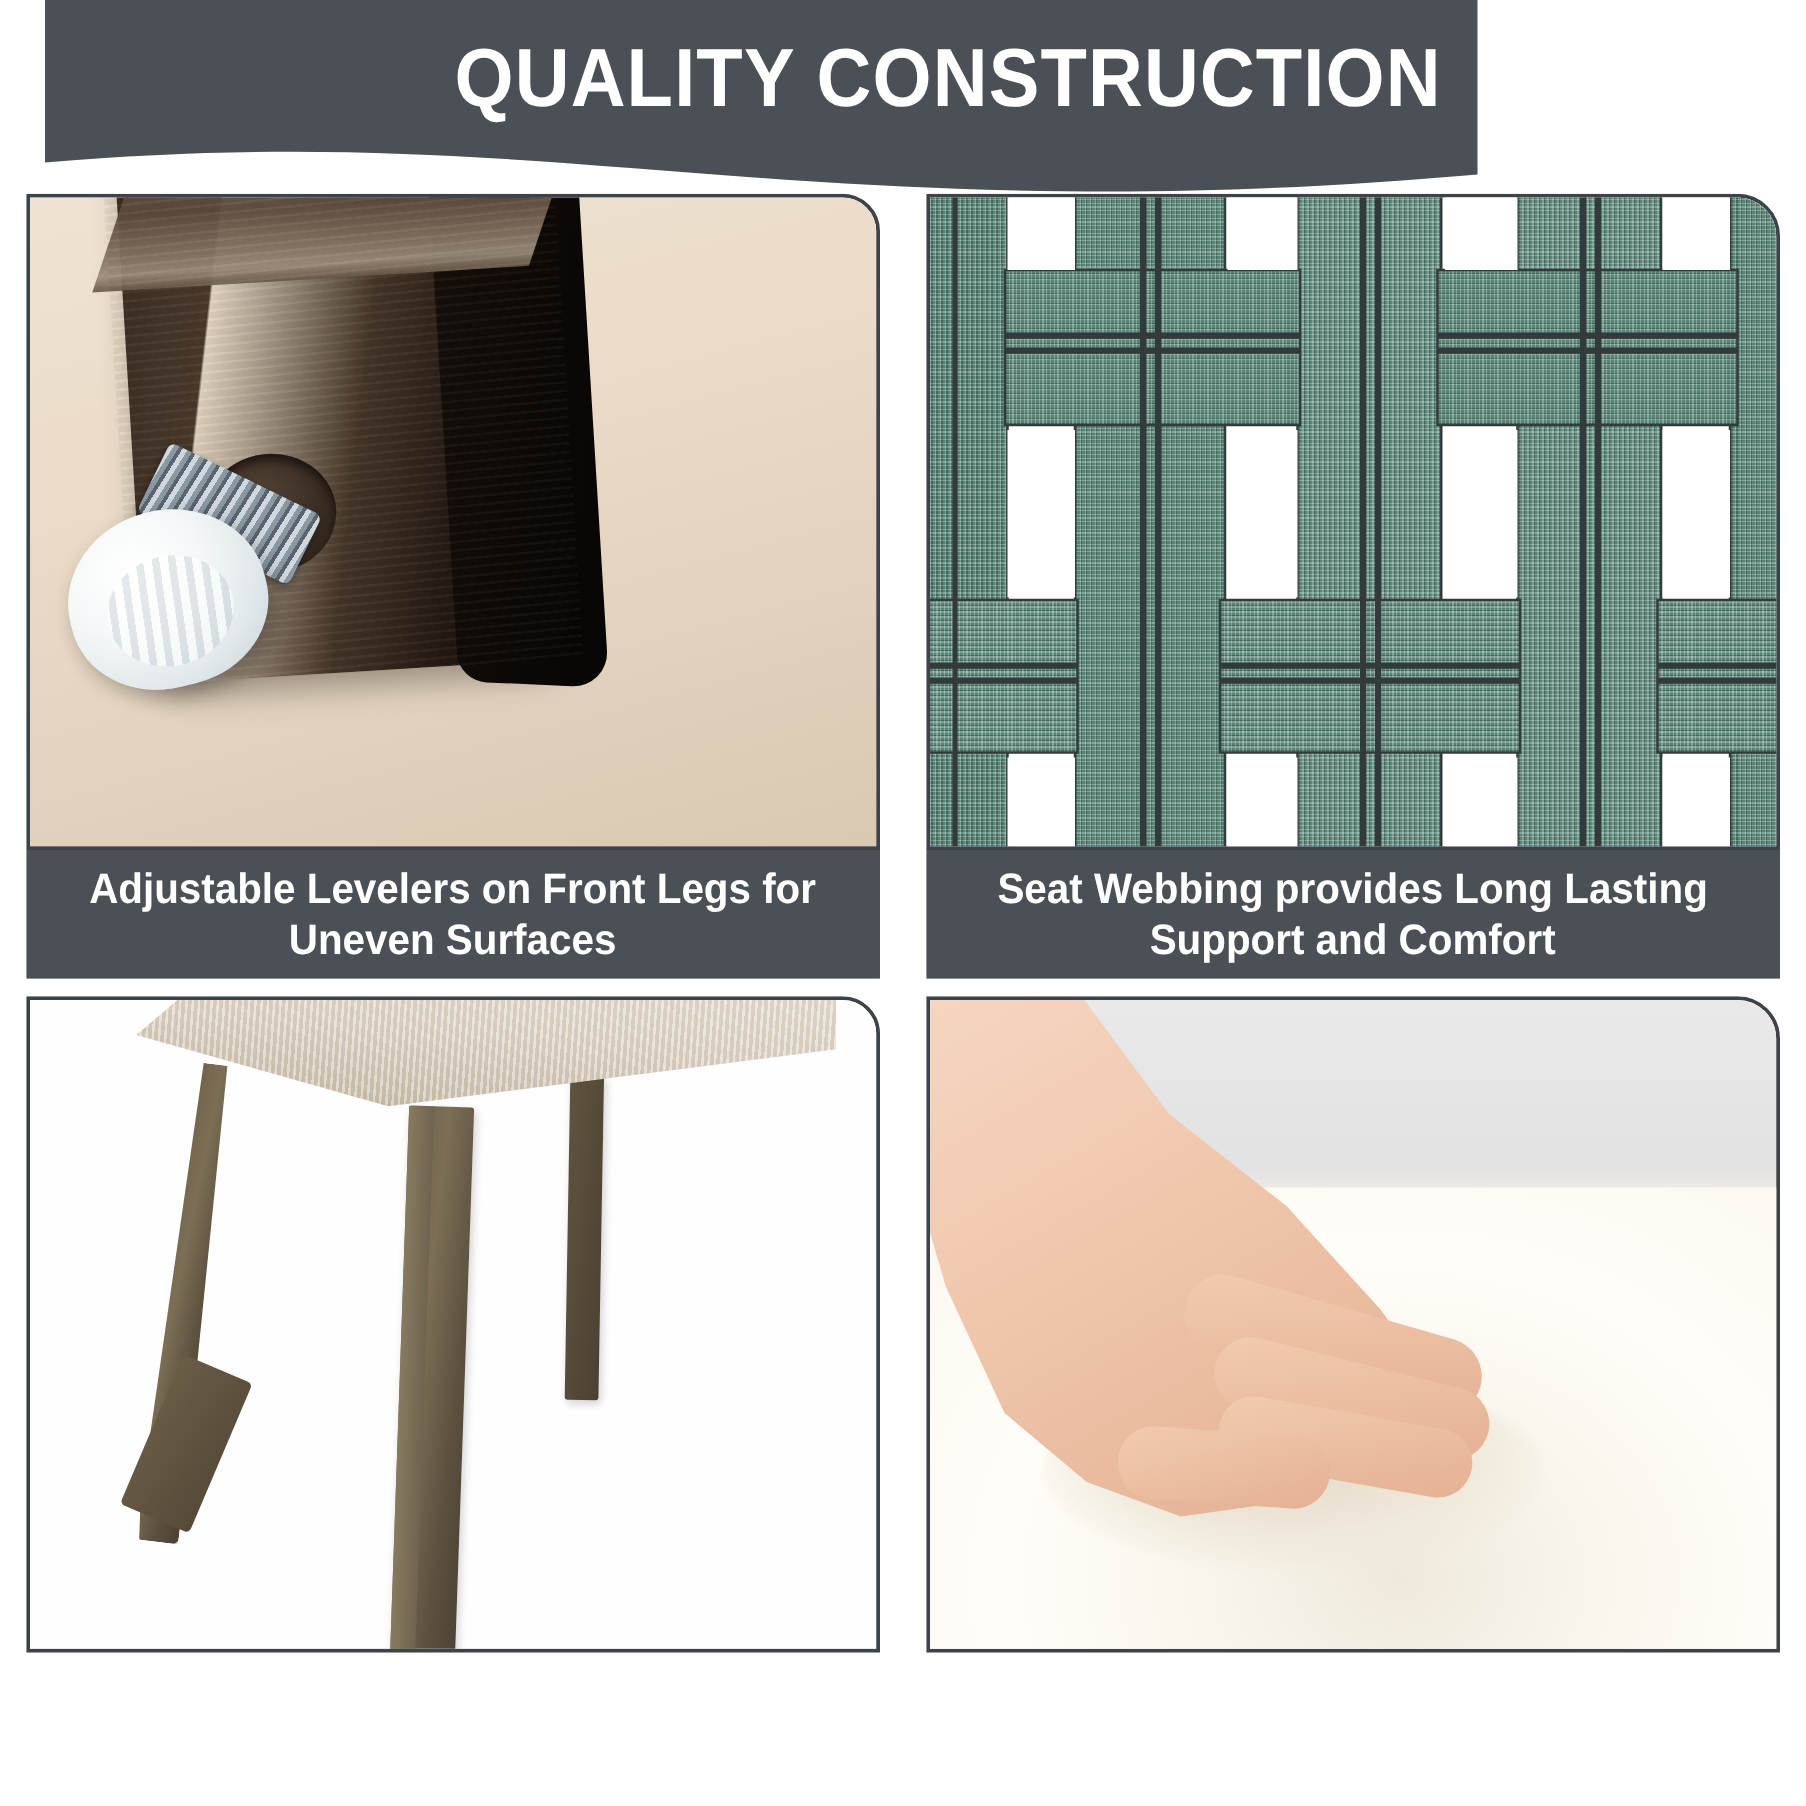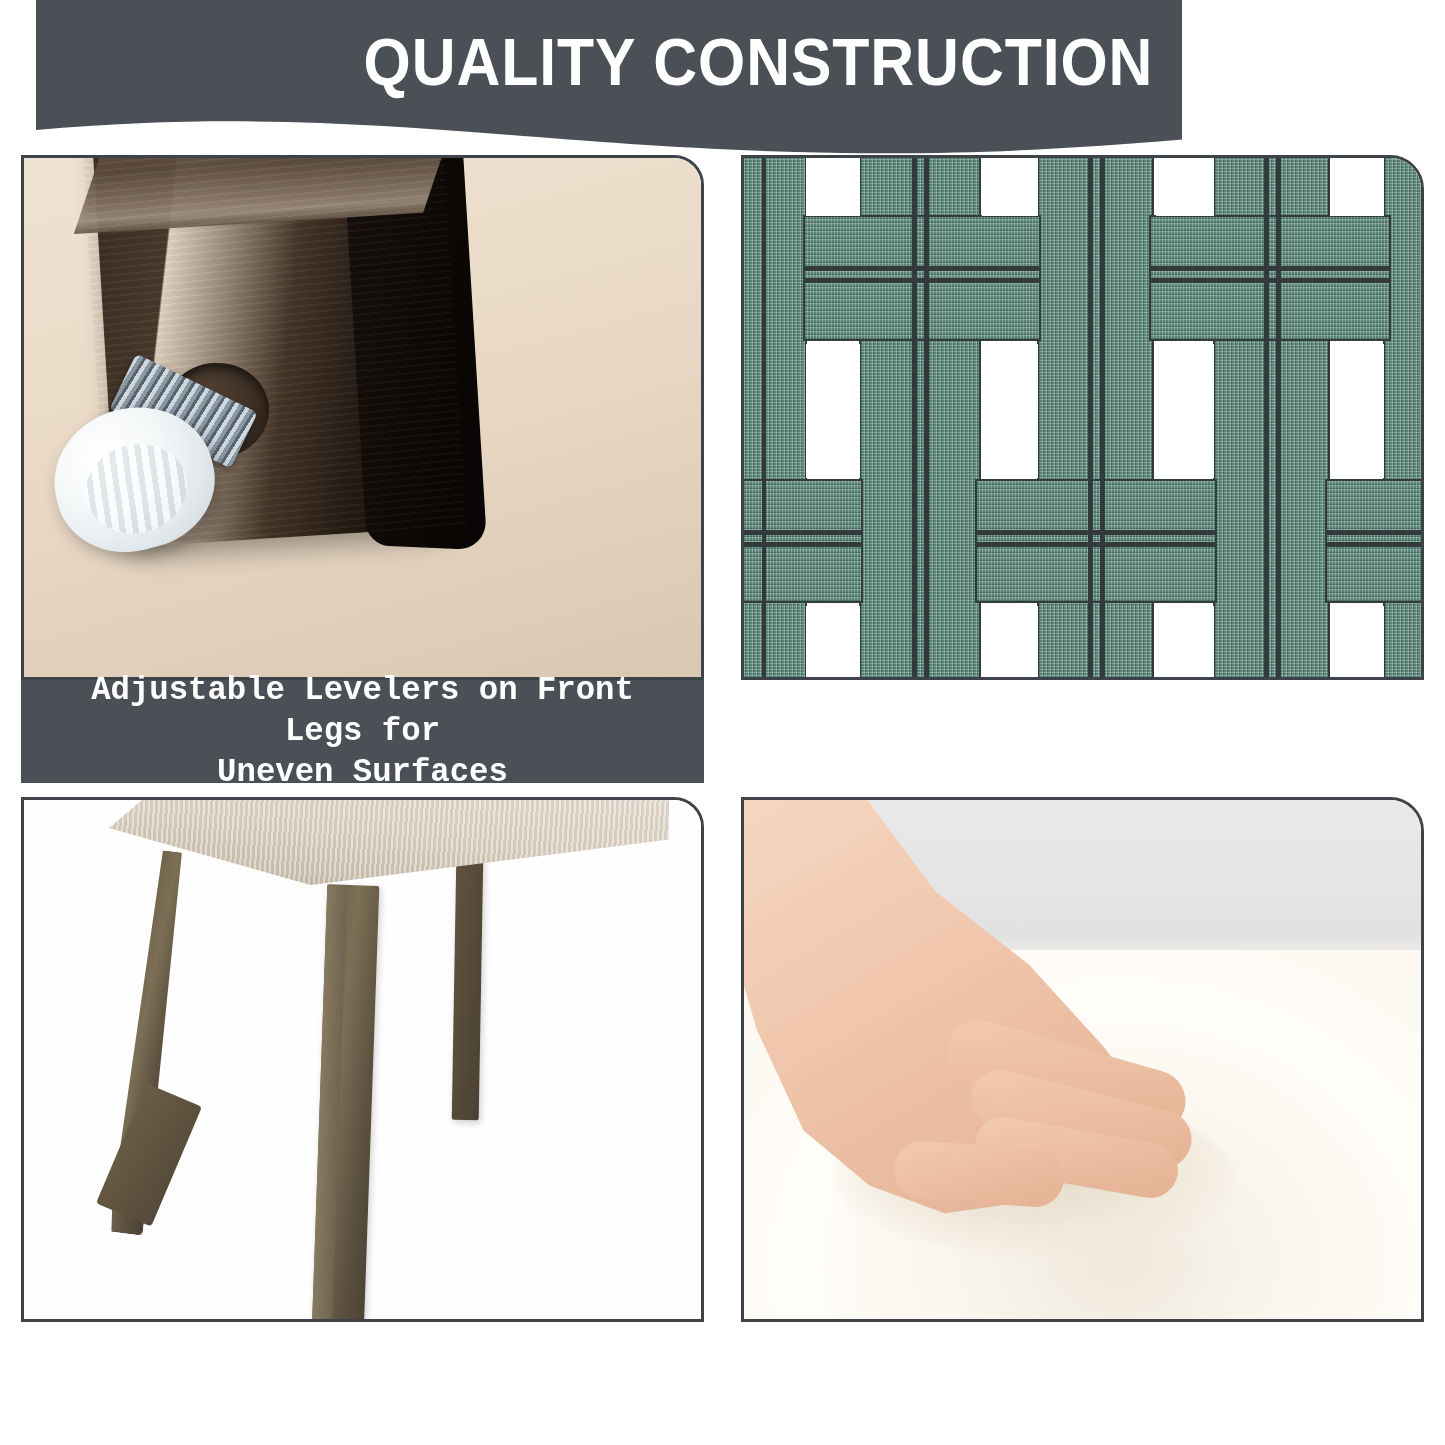--- a/index.html
+++ b/index.html
@@ -28,21 +28,21 @@
     white-space:nowrap;
   }
 
   
   .grid{
     position:absolute;left:21px;top:155px;
     width:1294px;height:1270px;
     display:grid;
     grid-template-columns:683px 683px;
     grid-template-rows:628px 628px;
-    column-gap:37px;row-gap:14px;font-family:Liberation Mono, monospace;
+    column-gap:37px;row-gap:14px;
   }
   .card{position:relative;display:flex;flex-direction:column;overflow:hidden;}
   .photo{
     position:relative;flex:0 0 525px;height:525px;width:100%;
     border:3px solid #3d4349;
     box-sizing:border-box;
     overflow:hidden;
     background:#fff;
   }
   .card.tr .photo{border-top-right-radius:34px;}
@@ -264,20 +264,26 @@
           <div style="position:absolute;left:238px;top:186px;width:56px;height:134px;background:#fff;"></div>
           <div style="position:absolute;left:412px;top:186px;width:58px;height:134px;background:#fff;"></div>
           <div style="position:absolute;left:586px;top:186px;width:54px;height:134px;background:#fff;"></div>
           <div style="position:absolute;left:62px;top:448px;width:54px;height:86px;background:#fff;"></div>
           <div style="position:absolute;left:238px;top:448px;width:56px;height:86px;background:#fff;"></div>
           <div style="position:absolute;left:412px;top:448px;width:58px;height:86px;background:#fff;"></div>
           <div style="position:absolute;left:586px;top:448px;width:54px;height:86px;background:#fff;"></div>
         </div>
         <span class="sr">Green interwoven elastic seat webbing straps in a basket weave pattern</span>
       </div>
+      <div class="caption">
+        <div>
+          <span>Seat Webbing provides Long Lasting</span>
+          <span>Support and Comfort</span>
+        </div>
+      </div>
     </div>
 
     <div class="card bl">
       <div class="photo">
         <div class="p3">
           <div class="legC leg"></div>
           <div class="legA leg"></div>
           <div class="legA-curve"></div>
           <div class="legB leg"></div>
           <div class="legB-face"></div>

